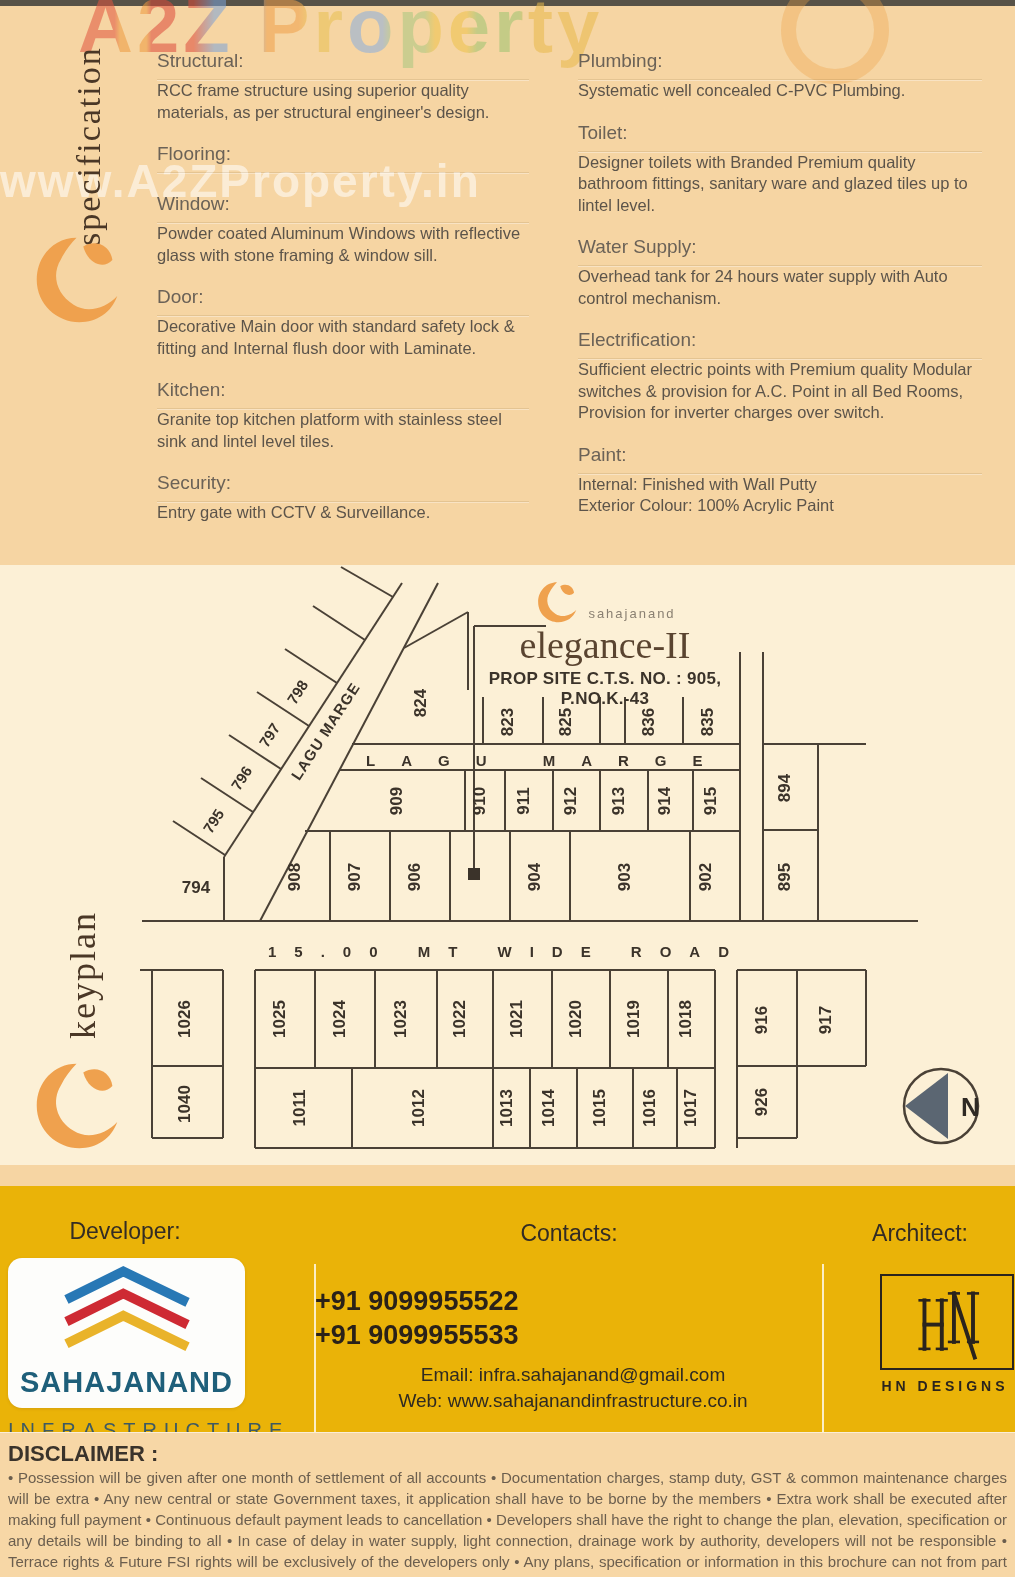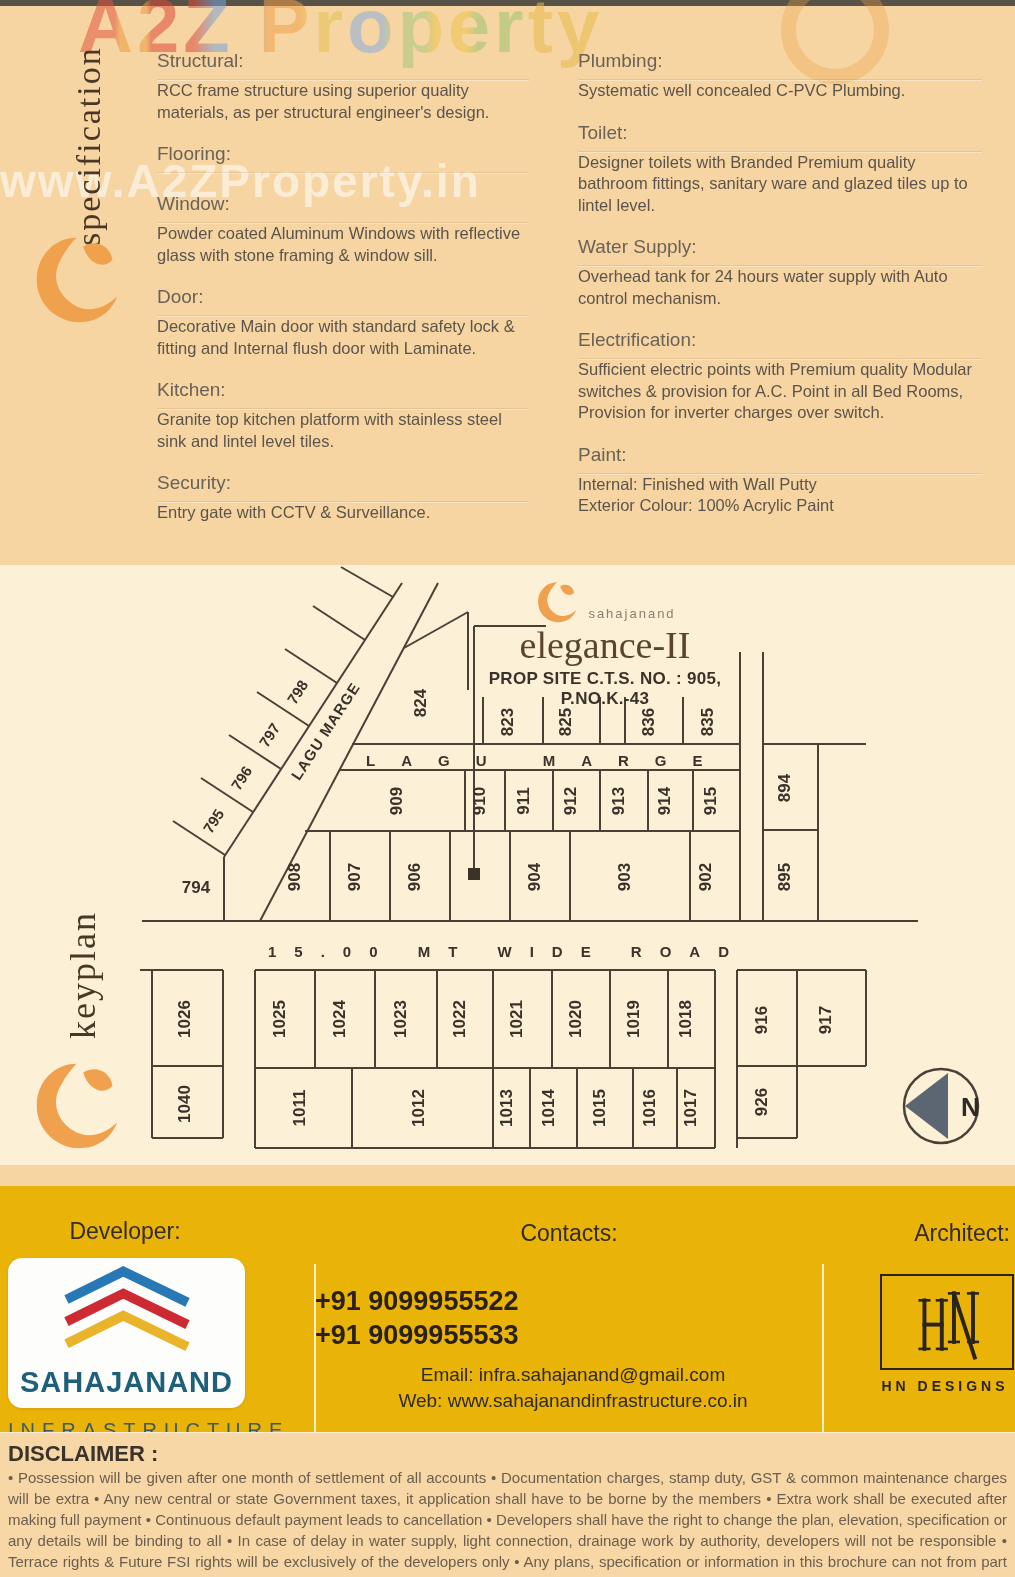--- a/index.html
+++ b/index.html
@@ -307,21 +307,21 @@
 
   <div class="abs vert-title" style="left:62px;top:318px;height:185px;font-size:36px;">keyplan</div>
   <svg class="abs" style="left:28px;top:492px;" width="97" height="97" viewBox="0 0 100 100">
       <use href="#swirl-logo"></use>
     </svg>
 </div>
 
 <div class="abs footer-section">
   <div class="abs col-label" style="left:0;top:32px;width:250px;text-align:center;">Developer:</div>
   <div class="abs col-label" style="left:315px;top:34px;width:508px;text-align:center;">Contacts:</div>
-  <div class="abs col-label" style="left:830px;top:34px;width:180px;text-align:right;padding-right:5px;">Architect:</div>
+  <div class="abs col-label" style="left:830px;top:34px;width:180px;text-align:center;padding-right:5px;">Architect:</div>
 
   <div class="abs divider" style="left:314px;top:78px;height:178px;"></div>
   <div class="abs divider" style="left:822px;top:78px;height:178px;"></div>
 
   <div class="abs dev-box">
     <svg width="200" height="96" viewBox="0 0 200 130" style="margin-top:6px;">
       <polyline points="18,48 95,10 182,52" stroke="#2878b5" stroke-width="13" fill="none"></polyline>
       <polyline points="18,78 95,40 182,82" stroke="#ce2a33" stroke-width="13" fill="none"></polyline>
       <polyline points="18,108 95,70 182,112" stroke="#e9b32a" stroke-width="13" fill="none"></polyline>
     </svg>

